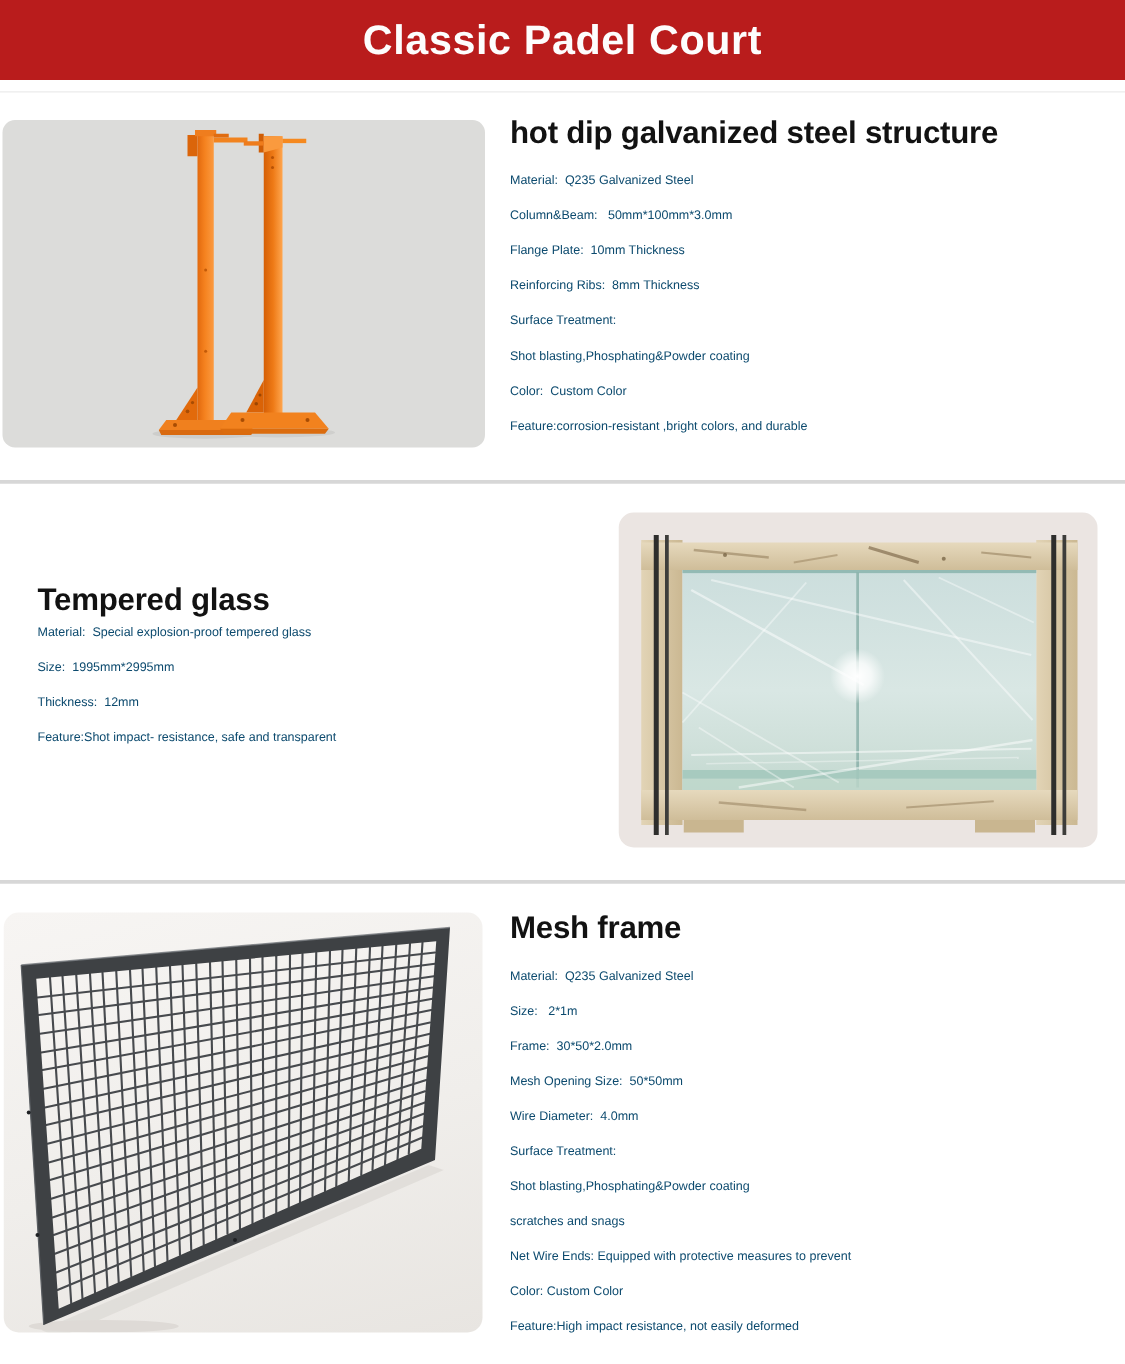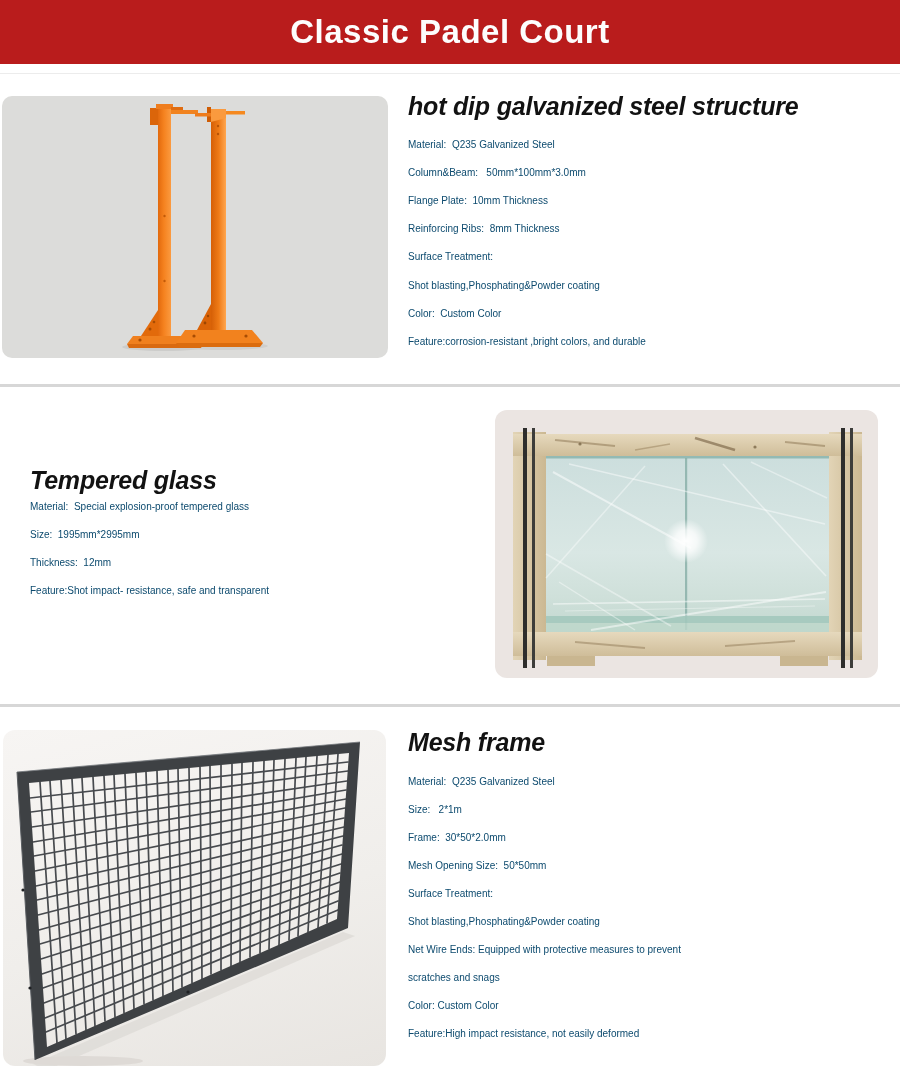--- a/index.html
+++ b/index.html
@@ -11,21 +11,21 @@
   .header-rule{position:absolute;left:0;top:73px;width:900px;height:1px;background:#ececec;}
   .divider{position:absolute;left:0;width:900px;height:3px;background:#d7d7d7;}
   #divider-1{top:384px;}
   #divider-2{top:704px;}
   figure.photo{position:absolute;margin:0;overflow:hidden;}
   .photo-posts{left:2px;top:96px;width:386px;height:262px;background:#dcdcda;border-radius:10px;}
   .photo-glass{left:495px;top:410px;width:383px;height:268px;background:#ebe5e2;border-radius:12px;}
   .photo-mesh{left:3px;top:730px;width:383px;height:336px;border-radius:12px;
               background:linear-gradient(165deg,#f7f5f3 0%,#f0eeeb 55%,#e8e5e1 100%);}
   .photo svg{display:block;width:100%;height:100%;}
-  .sec-title{position:absolute;margin:0;font-size:25px;font-weight:bold;color:#121212;letter-spacing:-.2px;font-style:italic;}
+  .sec-title{position:absolute;margin:0;font-size:25px;font-weight:bold;color:#121212;letter-spacing:-.2px;}
   #title-steel{left:408px;top:92px;}
   #title-glass{left:30px;top:466px;}
   #title-mesh{left:408px;top:728px;}
   .specs{position:absolute;font-size:10px;color:#0c4a6e;}
   .spec-line{height:28.2px;display:flex;align-items:center;white-space:pre-wrap;}
   #specs-steel{left:408px;top:130px;width:486px;}
   #specs-glass{left:30px;top:492px;width:450px;}
   #specs-mesh{left:408px;top:767px;width:486px;}
   #specs-mesh .spec-line{height:28px;}
 </style>
@@ -234,21 +234,22 @@
       <circle cx="185" cy="262" r="1.6" fill="#1e2023"></circle>
     </svg>
   </figure>
 
   <h2 class="sec-title" id="title-mesh">Mesh frame</h2>
   <div class="specs" id="specs-mesh">
     <div class="spec-line">Material:  Q235 Galvanized Steel</div>
     <div class="spec-line">Size:   2*1m</div>
     <div class="spec-line">Frame:  30*50*2.0mm</div>
     <div class="spec-line">Mesh Opening Size:  50*50mm</div>
+    <div class="spec-line">Wire Diameter:  4.0mm</div>
     <div class="spec-line">Surface Treatment:</div>
     <div class="spec-line">Shot blasting,Phosphating&amp;Powder coating</div>
+    <div class="spec-line">scratches and snags</div>
     <div class="spec-line">Net Wire Ends: Equipped with protective measures to prevent</div>
-    <div class="spec-line">scratches and snags</div>
     <div class="spec-line">Color: Custom Color</div>
     <div class="spec-line">Feature:High impact resistance, not easily deformed</div>
   </div>
 
 </div>
 
 </body></html>

